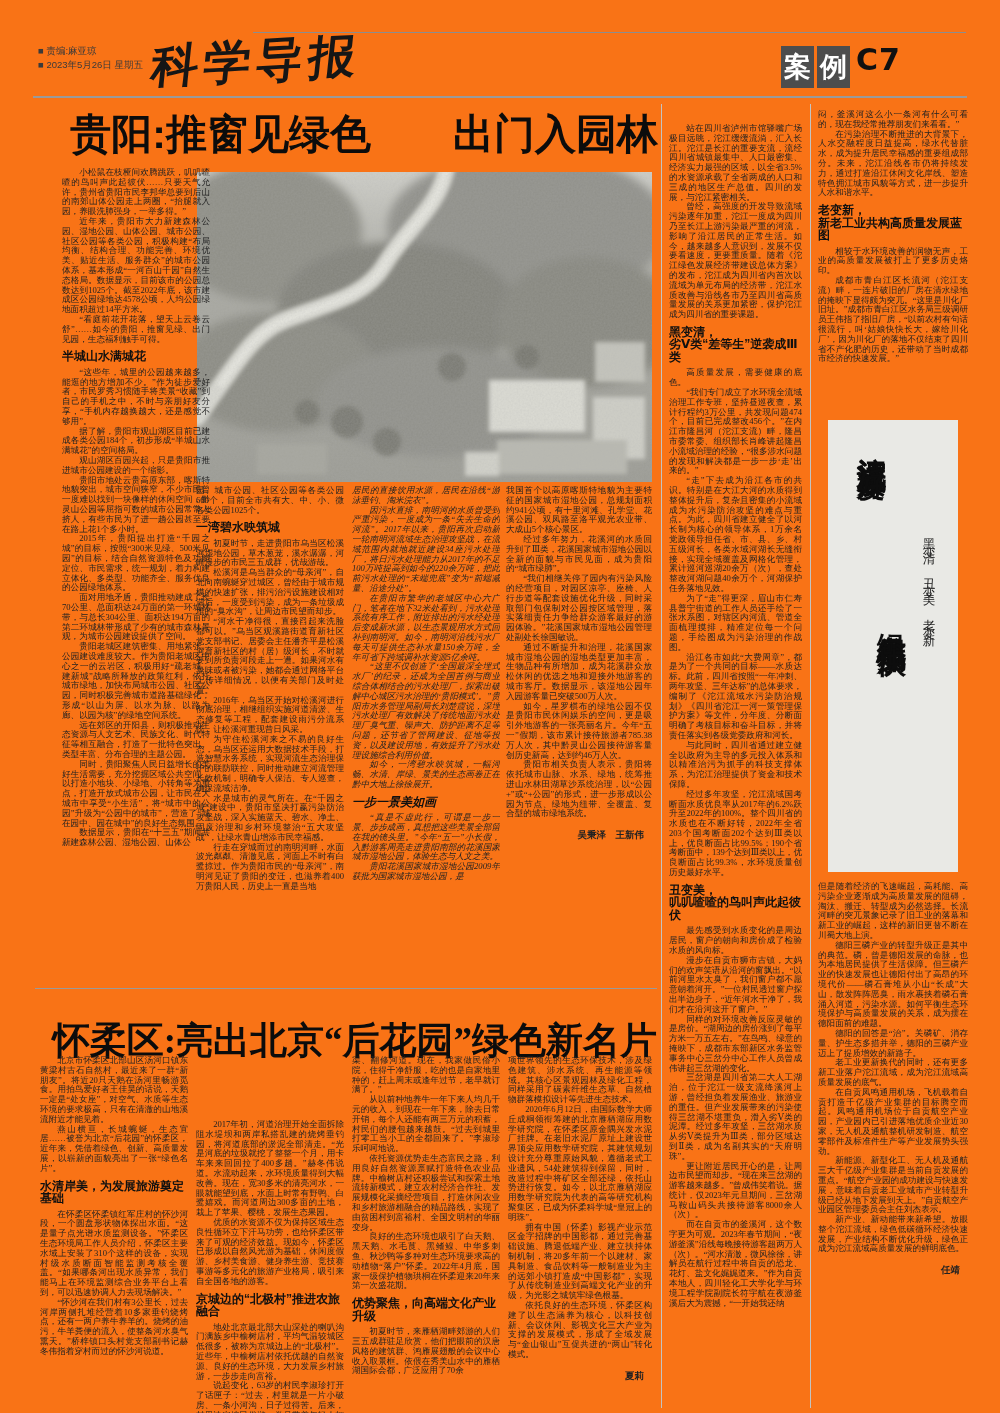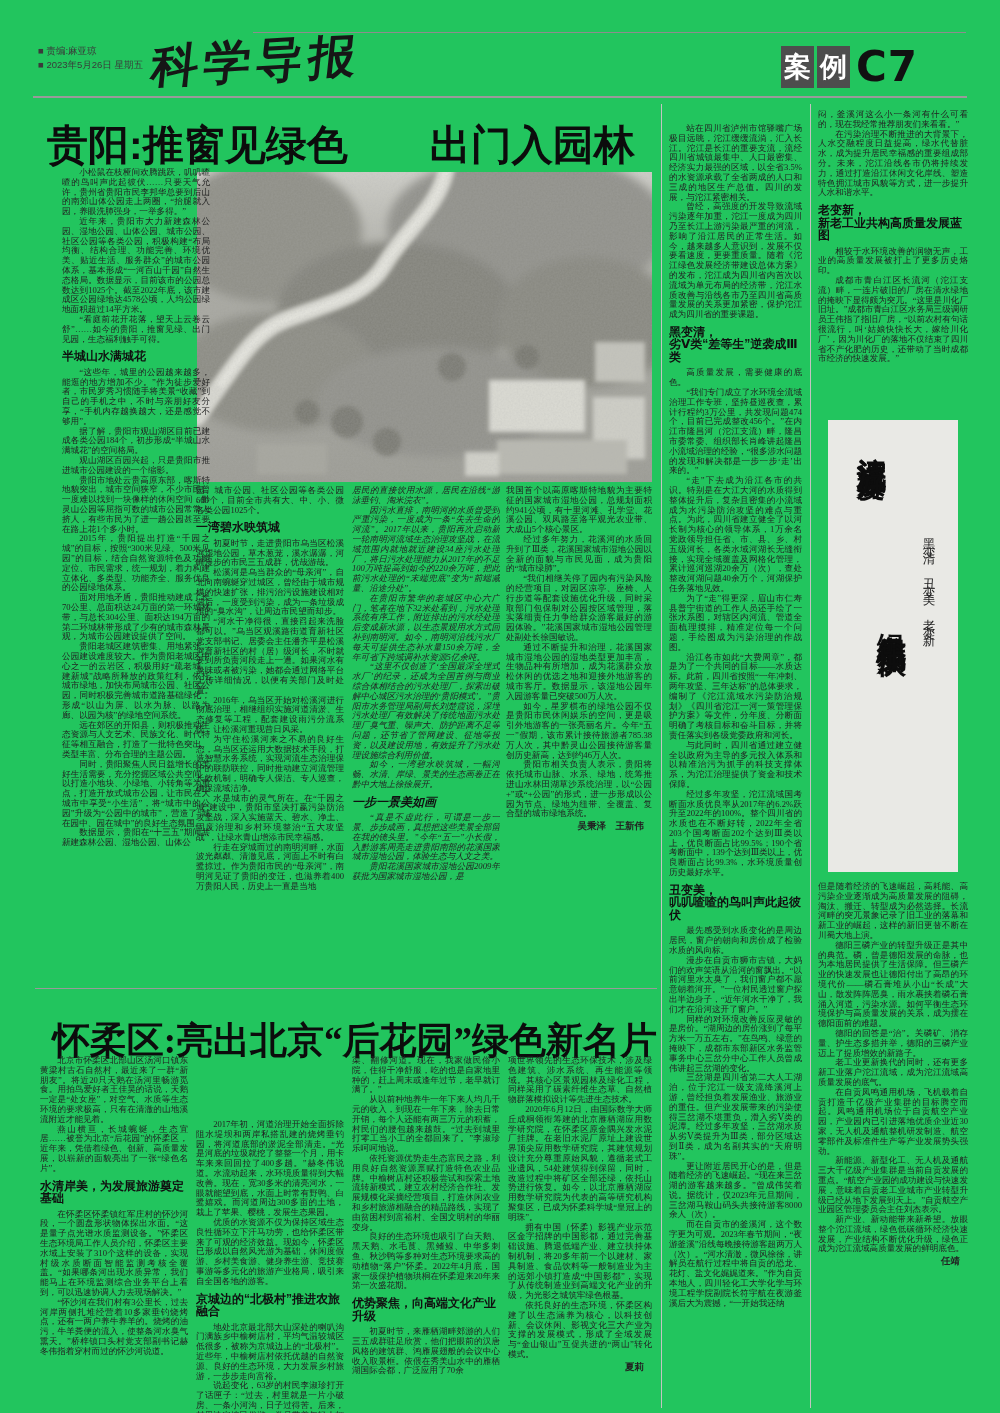--- a/index.html
+++ b/index.html
@@ -1,43 +1,43 @@
 <!DOCTYPE html>
 <html><head>
 <meta charset="utf-8">
 <style>
   html,body{margin:0;padding:0;background:#e9e9e7;}
-  .page{position:relative;width:1000px;height:1413px;margin:0 auto;background:#22c55e;overflow:hidden;
+  .page{position:relative;width:1000px;height:1413px;margin:0 auto;background:#f97316;overflow:hidden;
         font-family:"Liberation Serif","DejaVu Serif",serif;color:#1e1e1e;}
   
   .ed{position:absolute;left:38px;top:44px;font-family:"Liberation Sans","DejaVu Sans",sans-serif;
       font-size:9.5px;line-height:14px;color:#3a3a3a;}
   .masthead{position:absolute;left:152px;top:30px;font-size:47px;font-weight:700;color:#161616;
       letter-spacing:5px;transform:skewX(-9deg) rotate(-3deg);font-family:"Liberation Serif",serif;}
   .toprule{position:absolute;left:253px;top:32px;width:713px;height:1px;background:#8d8d8d;}
   .badge{position:absolute;top:46px;width:33px;height:42px;background:#4d4d4d;color:#fff;
       font-weight:700;font-size:27px;text-align:center;line-height:42px;}
   .badge.b1{left:781px;} .badge.b2{left:817px;}
-  .pageno{position:absolute;left:856px;top:42px;font-size:42px;font-weight:700;color:#111;
+  .pageno{position:absolute;left:856px;top:42px;font-size:30px;font-weight:700;color:#111;
       font-family:"DejaVu Sans","Liberation Sans",sans-serif;letter-spacing:1px;}
   .hdrule{position:absolute;left:33px;top:96px;width:934px;height:2px;background:#9a9a9a;}
   
-  .h-guiyang{position:absolute;left:35px;top:106px;width:622px;margin:12px;text-align:left;
+  .h-guiyang{position:absolute;left:35px;top:106px;width:622px;margin:1px;text-align:right;
       font-family:"Liberation Sans","DejaVu Sans",sans-serif;font-size:41px;font-weight:800;color:#0c0c0c;}
   .h-huairou{position:absolute;left:35px;top:1016px;width:622px;margin:0;text-align:right;
       font-family:"Liberation Serif","DejaVu Serif",serif;font-size:37px;font-weight:700;color:#0c0c0c;}
   
   .photo{position:absolute;left:197px;top:172px;width:455px;height:310px;}
   
   .col{position:absolute;overflow:hidden;text-align:justify;font-size:8.6px;line-height:9.8px;color:#222;}
   .col p{margin:0;text-indent:2em;}
   .col p.cont{text-indent:0;}
   .col h3{margin:6px 0 5px;font-family:"Liberation Sans","DejaVu Sans",sans-serif;
       font-size:12px;line-height:12.5px;font-weight:700;color:#101010;white-space:pre-line;text-align:left;}
-  .col .byline{text-align:right;font-weight:700;font-size:9.5px;padding-right:8px;margin-top:3px;}
+  .col .byline{text-align:right;font-weight:700;font-size:9.5px;padding-right:8px;margin-top:12px;}
   .cg1{left:40px;top:168px;width:148px;height:812px;margin-left:22px;}
   .cg2{left:196px;top:486px;width:148px;height:493px;}
   .cg3{left:352px;top:486px;width:148px;height:493px;font-style:italic;}
   .cg4{left:506px;top:486px;width:146px;height:493px;}
   .ctA{left:669px;top:124px;width:133px;height:1298px;}
   .ctB1{left:818px;top:110px;width:150px;height:306px;}
   .ctB2{left:818px;top:882px;width:150px;height:527px;}
   .ch1{left:40px;top:1056px;width:148px;height:352px;}
   .ch2{left:196px;top:1120px;width:148px;height:352px;}
   .ch3{left:352px;top:1056px;width:148px;height:352px;}
@@ -182,21 +182,21 @@
       <p class="">为了“走”得更深，眉山市仁寿县普宁街道的工作人员还手绘了一张水系图，对辖区内河流、管道全面梳理摸排，精准定位每一个问题，手绘图成为污染治理的作战图。</p>
       <p class="">沿江各市如此“大费周章”，都是为了一个共同的目标——水质达标。此前，四川省按照“一年冲刺、两年攻坚、三年达标”的总体要求，编制了《沱江流域水污染防治规划》《四川省沱江一河一策管理保护方案》等文件，分年度、分断面明确了考核目标和奋斗目标，并将责任落实到各级党委政府和河长。</p>
       <p class="">与此同时，四川省通过建立健全以政府为主导的多元投入体系和以精准治污为抓手的科技支撑体系，为沱江治理提供了资金和技术保障。</p>
       <p class="">经过多年攻坚，沱江流域国考断面水质优良率从2017年的6.2%跃升至2022年的100%。整个四川省的水质也在不断好转，2022年全省203个国考断面202个达到Ⅲ类以上，优良断面占比99.5%；190个省考断面中，139个达到Ⅲ类以上，优良断面占比99.3%，水环境质量创历史最好水平。</p>
       <h3>丑变美，
 叽叽喳喳的鸟叫声此起彼伏</h3>
       <p class="">最先感受到水质变化的是周边居民，窗户的朝向和房价成了检验水质的风向标。</p>
       <p class="">漫步在自贡市狮市古镇，大妈们的欢声笑语从沿河的窗飘出。“以前河里水太臭了，我们窗户都不愿意朝着河开。”一位村民透过窗户探出半边身子，“近年河水干净了，我们才在沿河这开了窗户。”</p>
       <p class="">同样的对环境改善反应灵敏的是房价。“湖周边的房价涨到了每平方米一万五左右。”在鸟鸣、绿意的掩映下，成都市东部新区水务监管事务中心三岔分中心工作人员曾成伟讲起三岔湖的变化。</p>
       <p class="">三岔湖是四川省第二大人工湖泊，位于沱江一级支流绛溪河上游，曾经担负着发展渔业、旅游业的重任。但产业发展带来的污染使得三岔湖不堪重负，滑入劣Ⅴ类的泥潭。经过多年攻坚，三岔湖水质从劣Ⅴ类提升为Ⅲ类，部分区域达到Ⅱ类，成为名副其实的“天府明珠”。</p>
-      <p class="">更让附近居民开心的是，但是随着经济的飞速崛起。“现在来三岔湖的游客越来越多。”曾成伟笑着说。据统计，仅2023年元旦期间，三岔湖马鞍山码头共接待游客8000余人（次）。</p>
+      <p class="">更让附近居民开心的是，让周边市民望而却步。“现在来三岔湖的游客越来越多。”曾成伟笑着说。据统计，仅2023年元旦期间，三岔湖马鞍山码头共接待游客8000余人（次）。</p>
       <p class="">而在自贡市的釜溪河，这个数字更为可观。2023年春节期间，“夜游釜溪”沿线每晚接待游客超两万人（次）。“河水清澈，微风徐徐，讲解员在航行过程中将自贡的恐龙、花灯、盐文化娓娓道来。”作为自贡本地人，四川轻化工大学化学与环境工程学院副院长符宇航在夜游釜溪后大为震撼，“一开始我还纳</p>
     </div>
   <div class="col ctB1">
       <p class="cont">闷，釜溪河这么小一条河有什么可看的，现在我经常推荐朋友们来看看。”</p>
       <p class="">在污染治理不断推进的大背景下，人水交融程度日益提高，绿水代替脏水，成为提升居民幸福感的重要组成部分。未来，沱江沿线各市仍将持续发力，通过打造沿江休闲文化岸线、塑造特色拥江城市风貌等方式，进一步提升人水和谐水平。</p>
       <h3>老变新，
 新老工业共构高质量发展蓝图</h3>
       <p class="">相较于水环境改善的润物无声，工业的高质量发展被打上了更多历史烙印。</p>
       <p class="">成都市青白江区长流河（沱江支流）畔，一连片破旧的厂房在清水绿地的掩映下显得颇为突兀。“这里是川化厂旧址。”成都市青白江区水务局三级调研员王伟指了指旧厂房，“以前农村有句话很流行，叫‘姑娘快快长大，嫁给川化厂’，因为川化厂的落地不仅结束了四川省不产化肥的历史，还带动了当时成都市经济的快速发展。”</p>
     </div>

